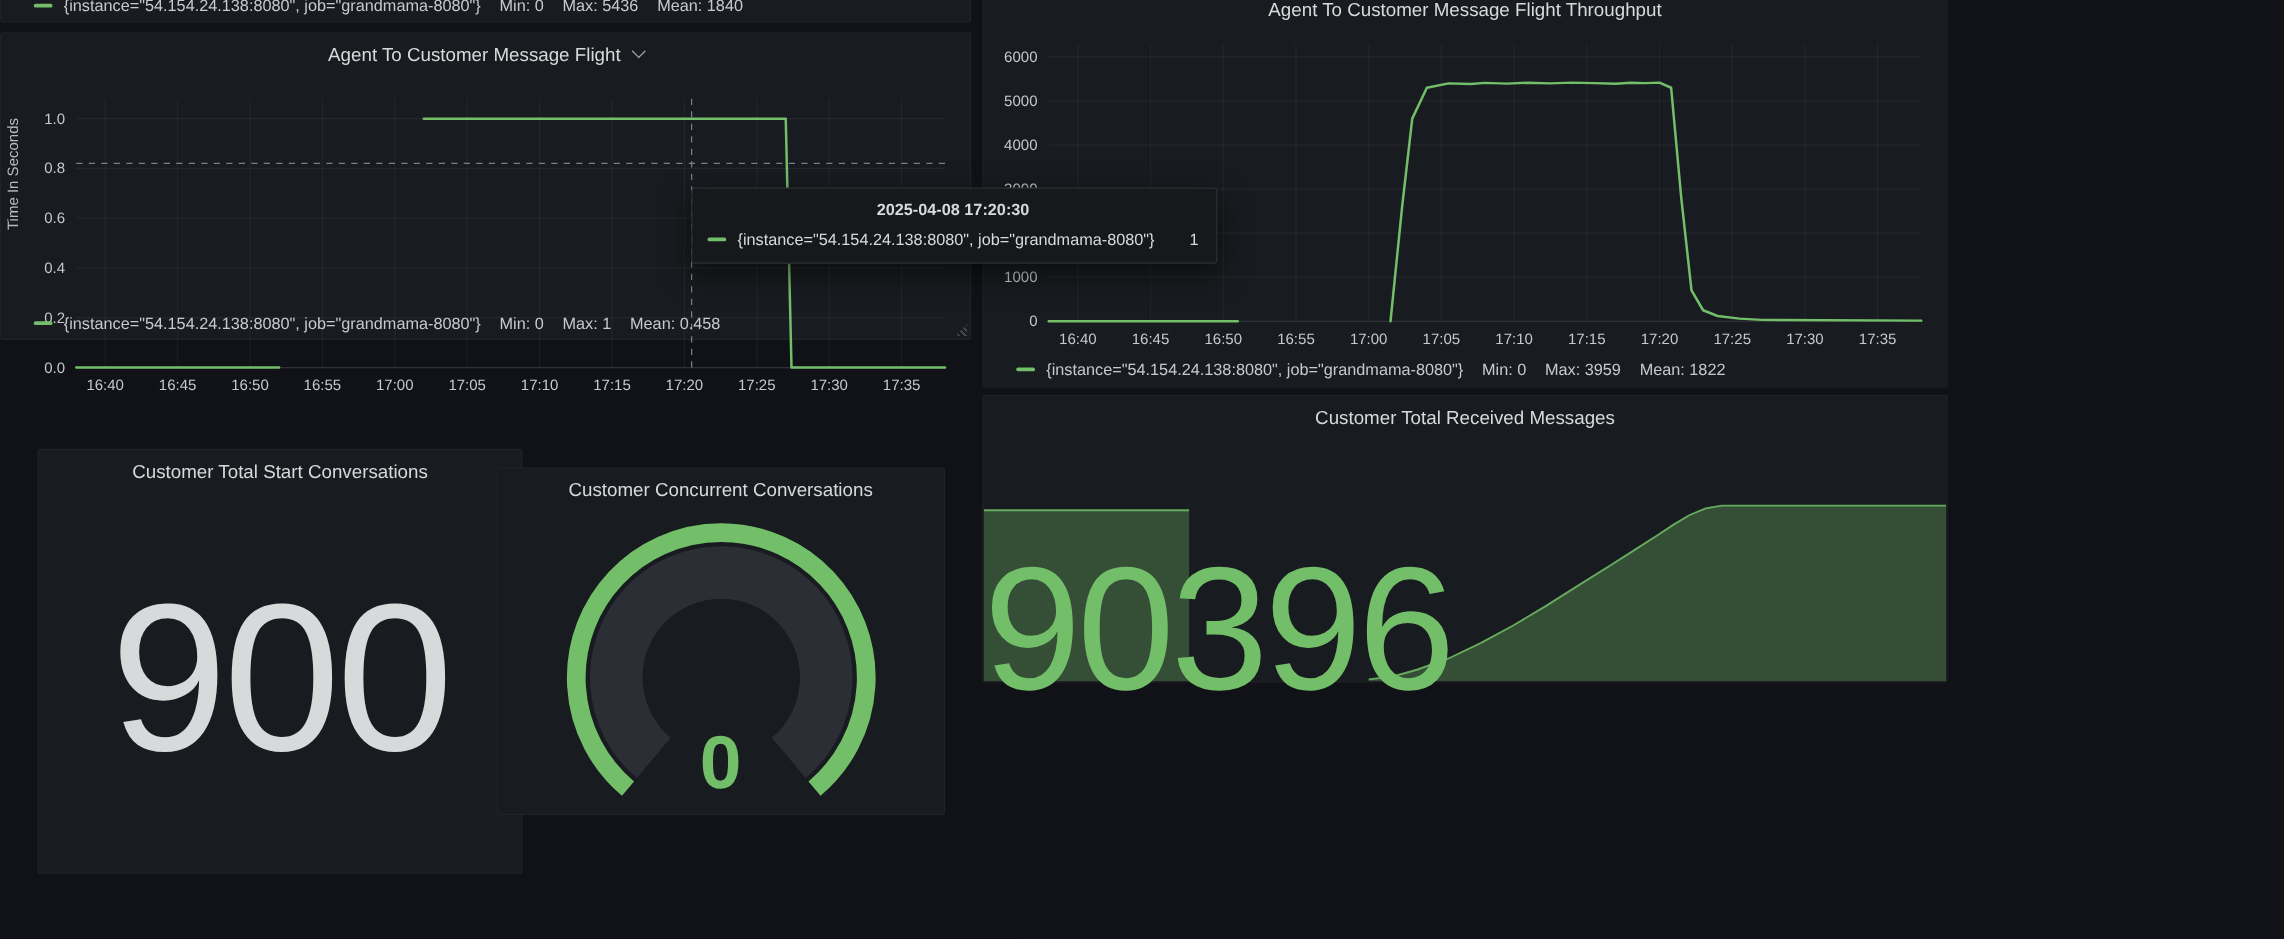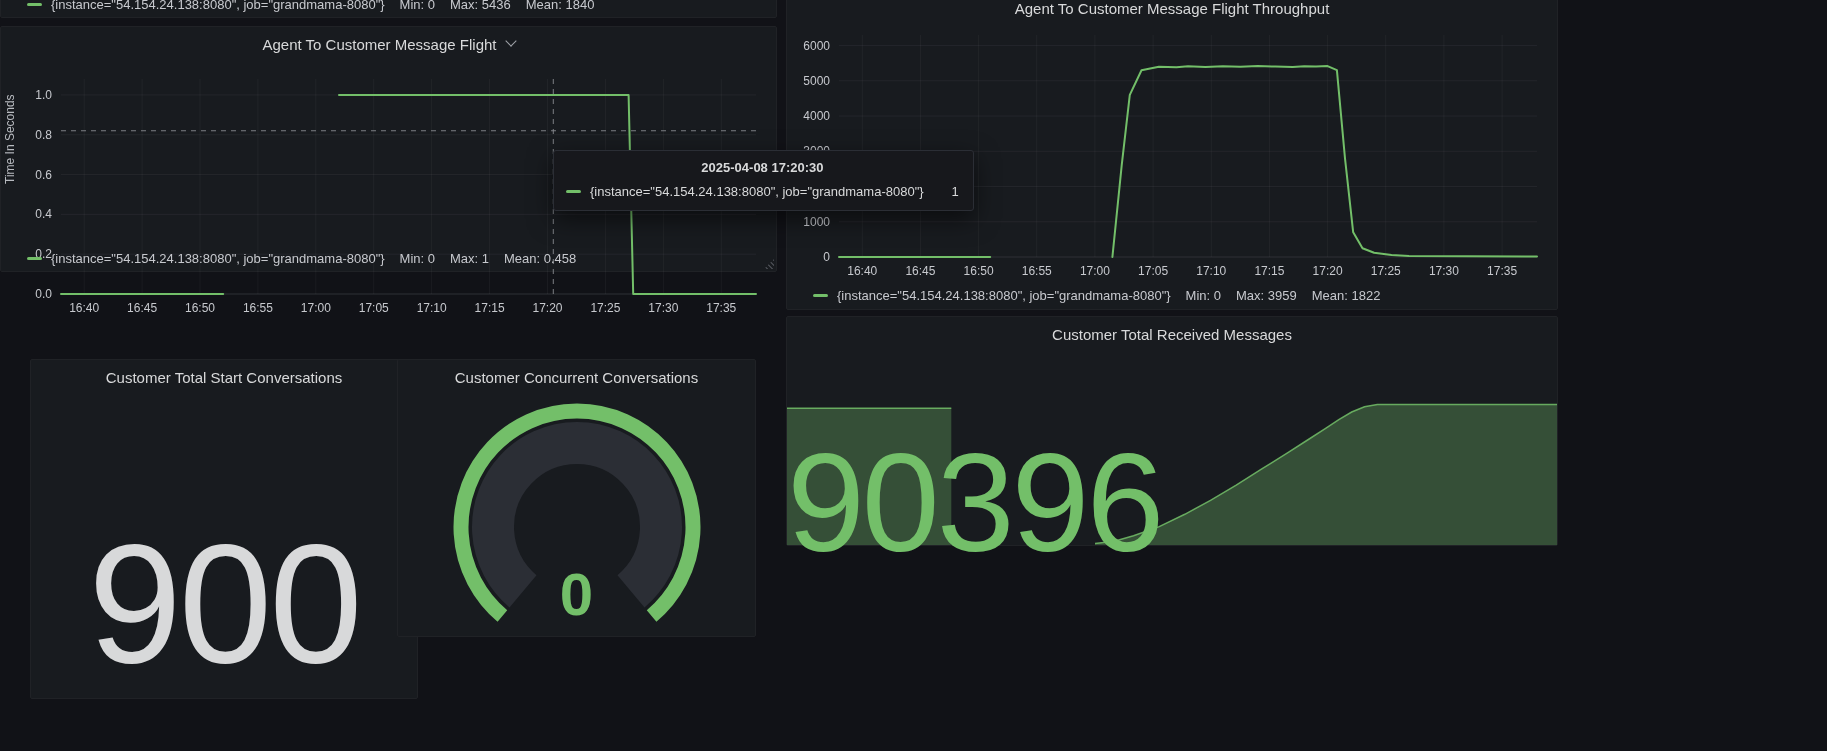--- a/index.html
+++ b/index.html
@@ -34,25 +34,25 @@
   .resize-handle     { position:absolute; right:2px; bottom:2px; width:10px; height:10px;
                        background:repeating-linear-gradient(45deg, transparent 0 2px, #43464c 2px 3.5px);
                        clip-path:polygon(100% 0, 100% 100%, 0 100%); cursor:nwse-resize; }
 
   #panel-throughput  { left:786px; top:-10px; width:772px; height:320px; }
   #panel-throughput .panel-header { height:30px; padding-top:4px; }
   #panel-throughput .legend { left:26px; bottom:6px; }
   #plot-throughput   { position:absolute; left:8px; right:8px; top:32px; bottom:26px; }
 
   #panel-start       { left:0;   top:359px; width:388px; height:340px;margin-left:30px; }
-  #panel-gauge       { left:397px; top:359px; width:359px; height:278px; }
+  #panel-gauge       { left:397px; top:374px; width:359px; height:278px; }
   #panel-received    { left:786px; top:316px; width:772px; height:230px; }
 
   .stat-center { position:absolute; left:0; right:0; top:36px; bottom:10px;
-                 display:flex; align-items:flex-end; justify-content:center; }
+                 display:flex; align-items:center; justify-content:center; }
   .stat-value-white { font-size:168px; font-weight:500; color:#d8d9da; letter-spacing:-3px; line-height:1; }
 
   #gauge-holder { position:absolute; left:50%; transform:translateX(-50%); top:40px; width:340px; height:230px; }
   #gauge-value  { position:absolute; left:0; right:0; top:165px; text-align:center;
                   font-size:60px; font-weight:700; color:#73bf69; z-index:2; line-height:1; }
 
   #received-value { position:absolute; left:0; right:0; top:116px; text-align:left;
                     font-size:140px; font-weight:500; color:#73bf69; letter-spacing:-3px;
                     line-height:1; z-index:3; }
   #spark-received { position:absolute; left:0; right:0; bottom:0; height:146px; z-index:1; }

